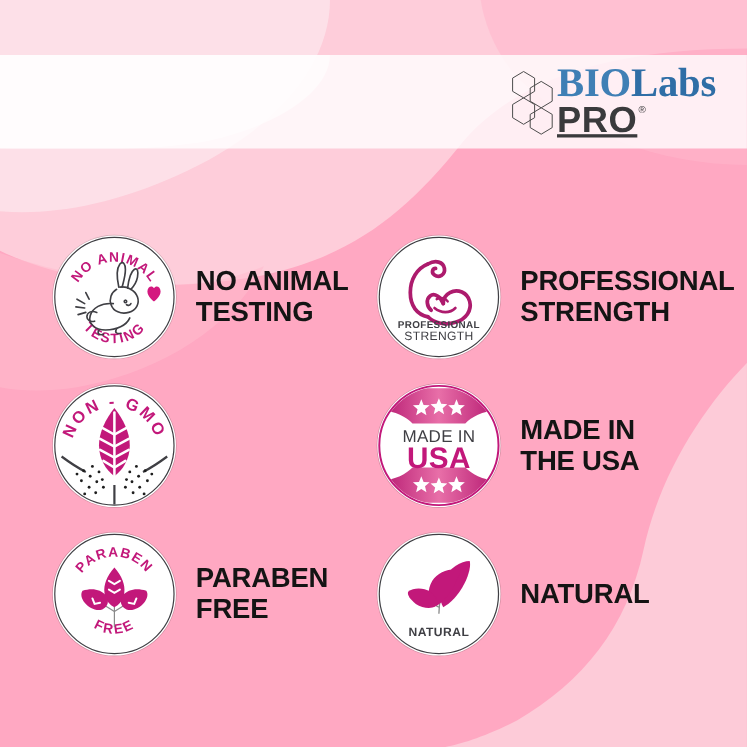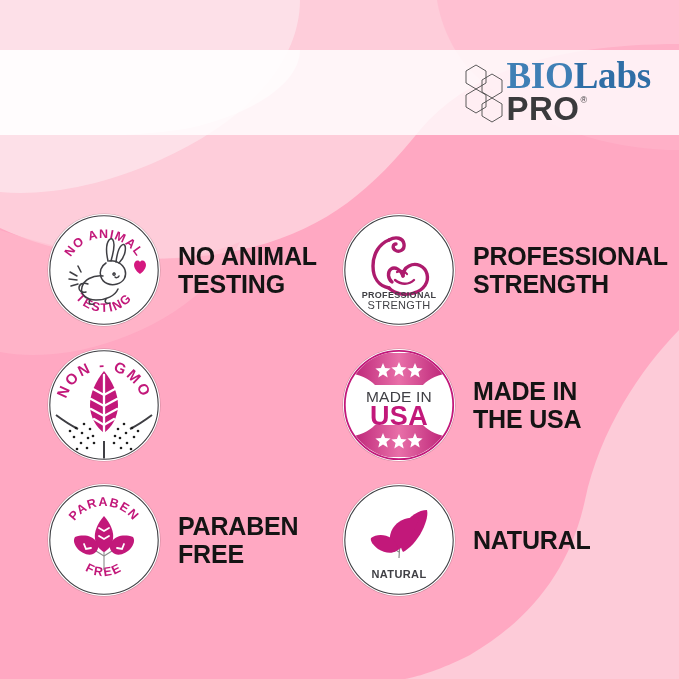--- a/index.html
+++ b/index.html
@@ -58,20 +58,21 @@
     margin-bottom: -2px;
   }
   .brand-top .labs { color: #2f6ea6; }
   .brand-bottom-row { display: flex; align-items: flex-start; }
   .brand-bottom {
     font-family: "Liberation Sans", sans-serif;
     font-size: 33px;
     font-weight: 700;
     color: #3a3a3c;
     letter-spacing: 0.5px;
+    text-decoration: underline;
   }
   .brand-reg {
     font-size: 9px;
     color: #3a3a3c;
     margin-top: 4px;
     margin-left: 1px;
   }
 
   
   .grid {

